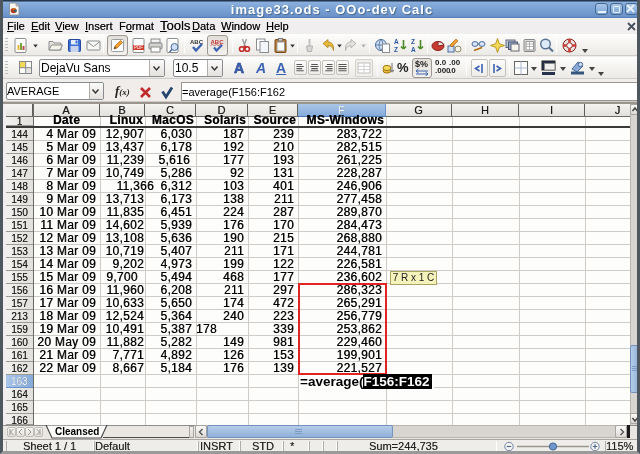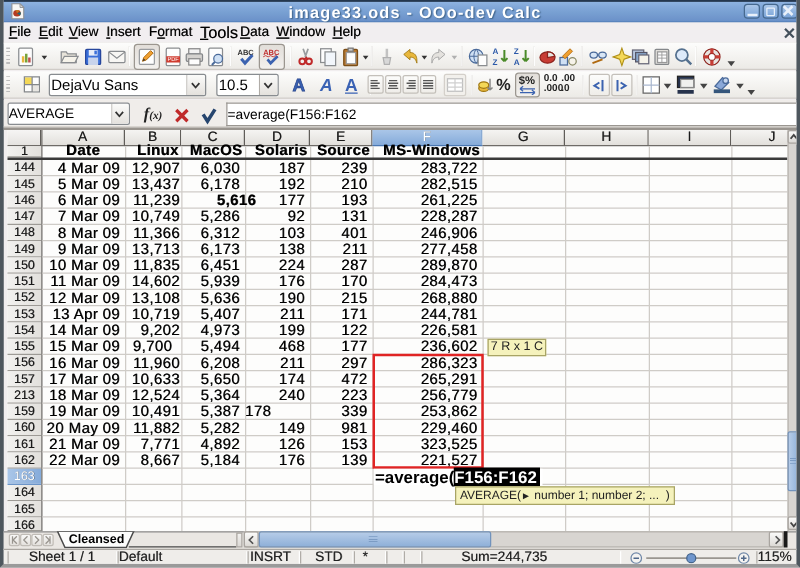--- a/index.html
+++ b/index.html
@@ -402,32 +402,32 @@
 <div class="cell" style="left:245px;top:128px;width:50px;text-align:right;padding-right:4px;">239</div>
 <div class="cell" style="left:295px;top:128px;width:88px;text-align:right;padding-right:4px;">283,722</div>
 <div class="cell" style="left:30px;top:141px;width:67px;text-align:right;padding-right:4px;">5 Mar 09</div>
 <div class="cell" style="left:97px;top:141px;width:45px;text-align:right;padding-right:1px;">13,437</div>
 <div class="cell" style="left:142px;top:141px;width:51px;text-align:right;padding-right:4px;">6,178</div>
 <div class="cell" style="left:193px;top:141px;width:52px;text-align:right;padding-right:4px;">192</div>
 <div class="cell" style="left:245px;top:141px;width:50px;text-align:right;padding-right:4px;">210</div>
 <div class="cell" style="left:295px;top:141px;width:88px;text-align:right;padding-right:4px;">282,515</div>
 <div class="cell" style="left:30px;top:154px;width:67px;text-align:right;padding-right:4px;">6 Mar 09</div>
 <div class="cell" style="left:97px;top:154px;width:45px;text-align:right;padding-right:1px;">11,239</div>
-<div class="cell" style="left:155px;top:154px;width:51px;text-align:right;padding-right:4px;font-weight:bold;">5,616</div>
+<div class="cell" style="left:140px;top:154px;width:51px;text-align:right;padding-right:4px;">5,616</div>
 <div class="cell" style="left:193px;top:154px;width:52px;text-align:right;padding-right:4px;">177</div>
 <div class="cell" style="left:245px;top:154px;width:50px;text-align:right;padding-right:4px;">193</div>
 <div class="cell" style="left:295px;top:154px;width:88px;text-align:right;padding-right:4px;">261,225</div>
 <div class="cell" style="left:30px;top:167px;width:67px;text-align:right;padding-right:4px;">7 Mar 09</div>
 <div class="cell" style="left:97px;top:167px;width:45px;text-align:right;padding-right:1px;">10,749</div>
 <div class="cell" style="left:142px;top:167px;width:51px;text-align:right;padding-right:4px;">5,286</div>
 <div class="cell" style="left:193px;top:167px;width:52px;text-align:right;padding-right:4px;">92</div>
 <div class="cell" style="left:245px;top:167px;width:50px;text-align:right;padding-right:4px;">131</div>
 <div class="cell" style="left:295px;top:167px;width:88px;text-align:right;padding-right:4px;">228,287</div>
 <div class="cell" style="left:30px;top:180px;width:67px;text-align:right;padding-right:4px;">8 Mar 09</div>
-<div class="cell" style="left:97px;top:180px;width:45px;text-align:right;padding-right:1px;">11,366</div>
+<div class="cell" style="left:107px;top:180px;width:45px;text-align:right;padding-right:1px;">11,366</div>
 <div class="cell" style="left:142px;top:180px;width:51px;text-align:right;padding-right:4px;">6,312</div>
 <div class="cell" style="left:193px;top:180px;width:52px;text-align:right;padding-right:4px;">103</div>
 <div class="cell" style="left:245px;top:180px;width:50px;text-align:right;padding-right:4px;">401</div>
 <div class="cell" style="left:295px;top:180px;width:88px;text-align:right;padding-right:4px;">246,906</div>
 <div class="cell" style="left:30px;top:193px;width:67px;text-align:right;padding-right:4px;">9 Mar 09</div>
 <div class="cell" style="left:97px;top:193px;width:45px;text-align:right;padding-right:1px;">13,713</div>
 <div class="cell" style="left:142px;top:193px;width:51px;text-align:right;padding-right:4px;">6,173</div>
 <div class="cell" style="left:193px;top:193px;width:52px;text-align:right;padding-right:4px;">138</div>
 <div class="cell" style="left:245px;top:193px;width:50px;text-align:right;padding-right:4px;">211</div>
 <div class="cell" style="left:295px;top:193px;width:88px;text-align:right;padding-right:4px;">277,458</div>
@@ -442,21 +442,21 @@
 <div class="cell" style="left:142px;top:219px;width:51px;text-align:right;padding-right:4px;">5,939</div>
 <div class="cell" style="left:193px;top:219px;width:52px;text-align:right;padding-right:4px;">176</div>
 <div class="cell" style="left:245px;top:219px;width:50px;text-align:right;padding-right:4px;">170</div>
 <div class="cell" style="left:295px;top:219px;width:88px;text-align:right;padding-right:4px;">284,473</div>
 <div class="cell" style="left:30px;top:232px;width:67px;text-align:right;padding-right:4px;">12 Mar 09</div>
 <div class="cell" style="left:97px;top:232px;width:45px;text-align:right;padding-right:1px;">13,108</div>
 <div class="cell" style="left:142px;top:232px;width:51px;text-align:right;padding-right:4px;">5,636</div>
 <div class="cell" style="left:193px;top:232px;width:52px;text-align:right;padding-right:4px;">190</div>
 <div class="cell" style="left:245px;top:232px;width:50px;text-align:right;padding-right:4px;">215</div>
 <div class="cell" style="left:295px;top:232px;width:88px;text-align:right;padding-right:4px;">268,880</div>
-<div class="cell" style="left:30px;top:245px;width:67px;text-align:right;padding-right:4px;">13 Apr 09</div>
+<div class="cell" style="left:30px;top:245px;width:67px;text-align:right;padding-right:4px;">13 Mar 09</div>
 <div class="cell" style="left:97px;top:245px;width:45px;text-align:right;padding-right:1px;">10,719</div>
 <div class="cell" style="left:142px;top:245px;width:51px;text-align:right;padding-right:4px;">5,407</div>
 <div class="cell" style="left:193px;top:245px;width:52px;text-align:right;padding-right:4px;">211</div>
 <div class="cell" style="left:245px;top:245px;width:50px;text-align:right;padding-right:4px;">171</div>
 <div class="cell" style="left:295px;top:245px;width:88px;text-align:right;padding-right:4px;">244,781</div>
 <div class="cell" style="left:30px;top:258px;width:67px;text-align:right;padding-right:4px;">14 Mar 09</div>
 <div class="cell" style="left:97px;top:258px;width:45px;text-align:right;padding-right:1px;">9,202</div>
 <div class="cell" style="left:142px;top:258px;width:51px;text-align:right;padding-right:4px;">4,973</div>
 <div class="cell" style="left:193px;top:258px;width:52px;text-align:right;padding-right:4px;">199</div>
 <div class="cell" style="left:245px;top:258px;width:50px;text-align:right;padding-right:4px;">122</div>
@@ -495,32 +495,31 @@
 <div class="cell" style="left:97px;top:336px;width:45px;text-align:right;padding-right:1px;">11,882</div>
 <div class="cell" style="left:142px;top:336px;width:51px;text-align:right;padding-right:4px;">5,282</div>
 <div class="cell" style="left:193px;top:336px;width:52px;text-align:right;padding-right:4px;">149</div>
 <div class="cell" style="left:245px;top:336px;width:50px;text-align:right;padding-right:4px;">981</div>
 <div class="cell" style="left:295px;top:336px;width:88px;text-align:right;padding-right:4px;">229,460</div>
 <div class="cell" style="left:30px;top:349px;width:67px;text-align:right;padding-right:4px;">21 Mar 09</div>
 <div class="cell" style="left:97px;top:349px;width:45px;text-align:right;padding-right:1px;">7,771</div>
 <div class="cell" style="left:142px;top:349px;width:51px;text-align:right;padding-right:4px;">4,892</div>
 <div class="cell" style="left:193px;top:349px;width:52px;text-align:right;padding-right:4px;">126</div>
 <div class="cell" style="left:245px;top:349px;width:50px;text-align:right;padding-right:4px;">153</div>
-<div class="cell" style="left:295px;top:349px;width:88px;text-align:right;padding-right:4px;">323,525</div>
+<div class="cell" style="left:295px;top:349px;width:88px;text-align:right;padding-right:4px;">199,901</div>
 <div class="cell" style="left:30px;top:362px;width:67px;text-align:right;padding-right:4px;">22 Mar 09</div>
 <div class="cell" style="left:97px;top:362px;width:45px;text-align:right;padding-right:1px;">8,667</div>
 <div class="cell" style="left:142px;top:362px;width:51px;text-align:right;padding-right:4px;">5,184</div>
 <div class="cell" style="left:193px;top:362px;width:52px;text-align:right;padding-right:4px;">176</div>
 <div class="cell" style="left:245px;top:362px;width:50px;text-align:right;padding-right:4px;">139</div>
 <div class="cell" style="left:295px;top:362px;width:88px;text-align:right;padding-right:4px;">221,527</div>
 <div class="abs" style="left:295px;top:283px;width:89px;height:92px;border:2px solid #e02424;"></div>
 <div class="abs" style="left:296px;top:375px;width:135px;height:13px;background:#fff;"></div>
 <div class="abs" style="left:297px;top:374px;font-size:13.5px;font-weight:bold;line-height:15px;color:#000;white-space:nowrap;">=average(<span style="background:#000;color:#fff;padding-right:3px;">F156:F162</span></div>
 <div class="tt" style="left:387px;top:271px;width:47px;height:14px;line-height:12px;text-align:center;">7 R x 1 C</div>
-<div class="tt" style="left:361px;top:389px;width:176px;height:15px;line-height:13px;padding-left:3px;white-space:nowrap;overflow:hidden;font-size:9.6px;">AVERAGE(<span style="font-size:8px;">►</span> number 1; number 2; ...&nbsp;&nbsp;)</div>
 <div class="abs" style="left:627px;top:104px;width:10px;height:321px;background:#d8d5d1;border-left:1px solid #b8b4af;"></div>
 <div class="abs" style="left:627px;top:104px;width:10px;height:11px;background:linear-gradient(#fbfbfa,#dcd9d5);border:1px solid #a9a5a0;border-radius:2px;"></div>
 <svg class="abs" style="left:628px;top:106px" width="8" height="7" viewBox="0 0 8 7">
       <path d="M1.5 5 L4 2 L6.5 5" fill="none" stroke="#444" stroke-width="1.5"></path>
     </svg>
 <div class="abs" style="left:627px;top:345px;width:10px;height:48px;background:linear-gradient(90deg,#b6cce8,#8fb0d8);border:1px solid #7293bc;border-radius:2px;"></div>
 <div class="abs" style="left:629px;top:366px;width:6px;height:5px;background:repeating-linear-gradient(#7c9cc4 0 1px,transparent 1px 2px);"></div>
 <div class="abs" style="left:627px;top:413px;width:10px;height:11px;background:linear-gradient(#fbfbfa,#dcd9d5);border:1px solid #a9a5a0;border-radius:2px;"></div>
 <svg class="abs" style="left:628px;top:416px" width="8" height="7" viewBox="0 0 8 7">
       <path d="M1.5 2 L4 5 L6.5 2" fill="none" stroke="#444" stroke-width="1.5"></path>

